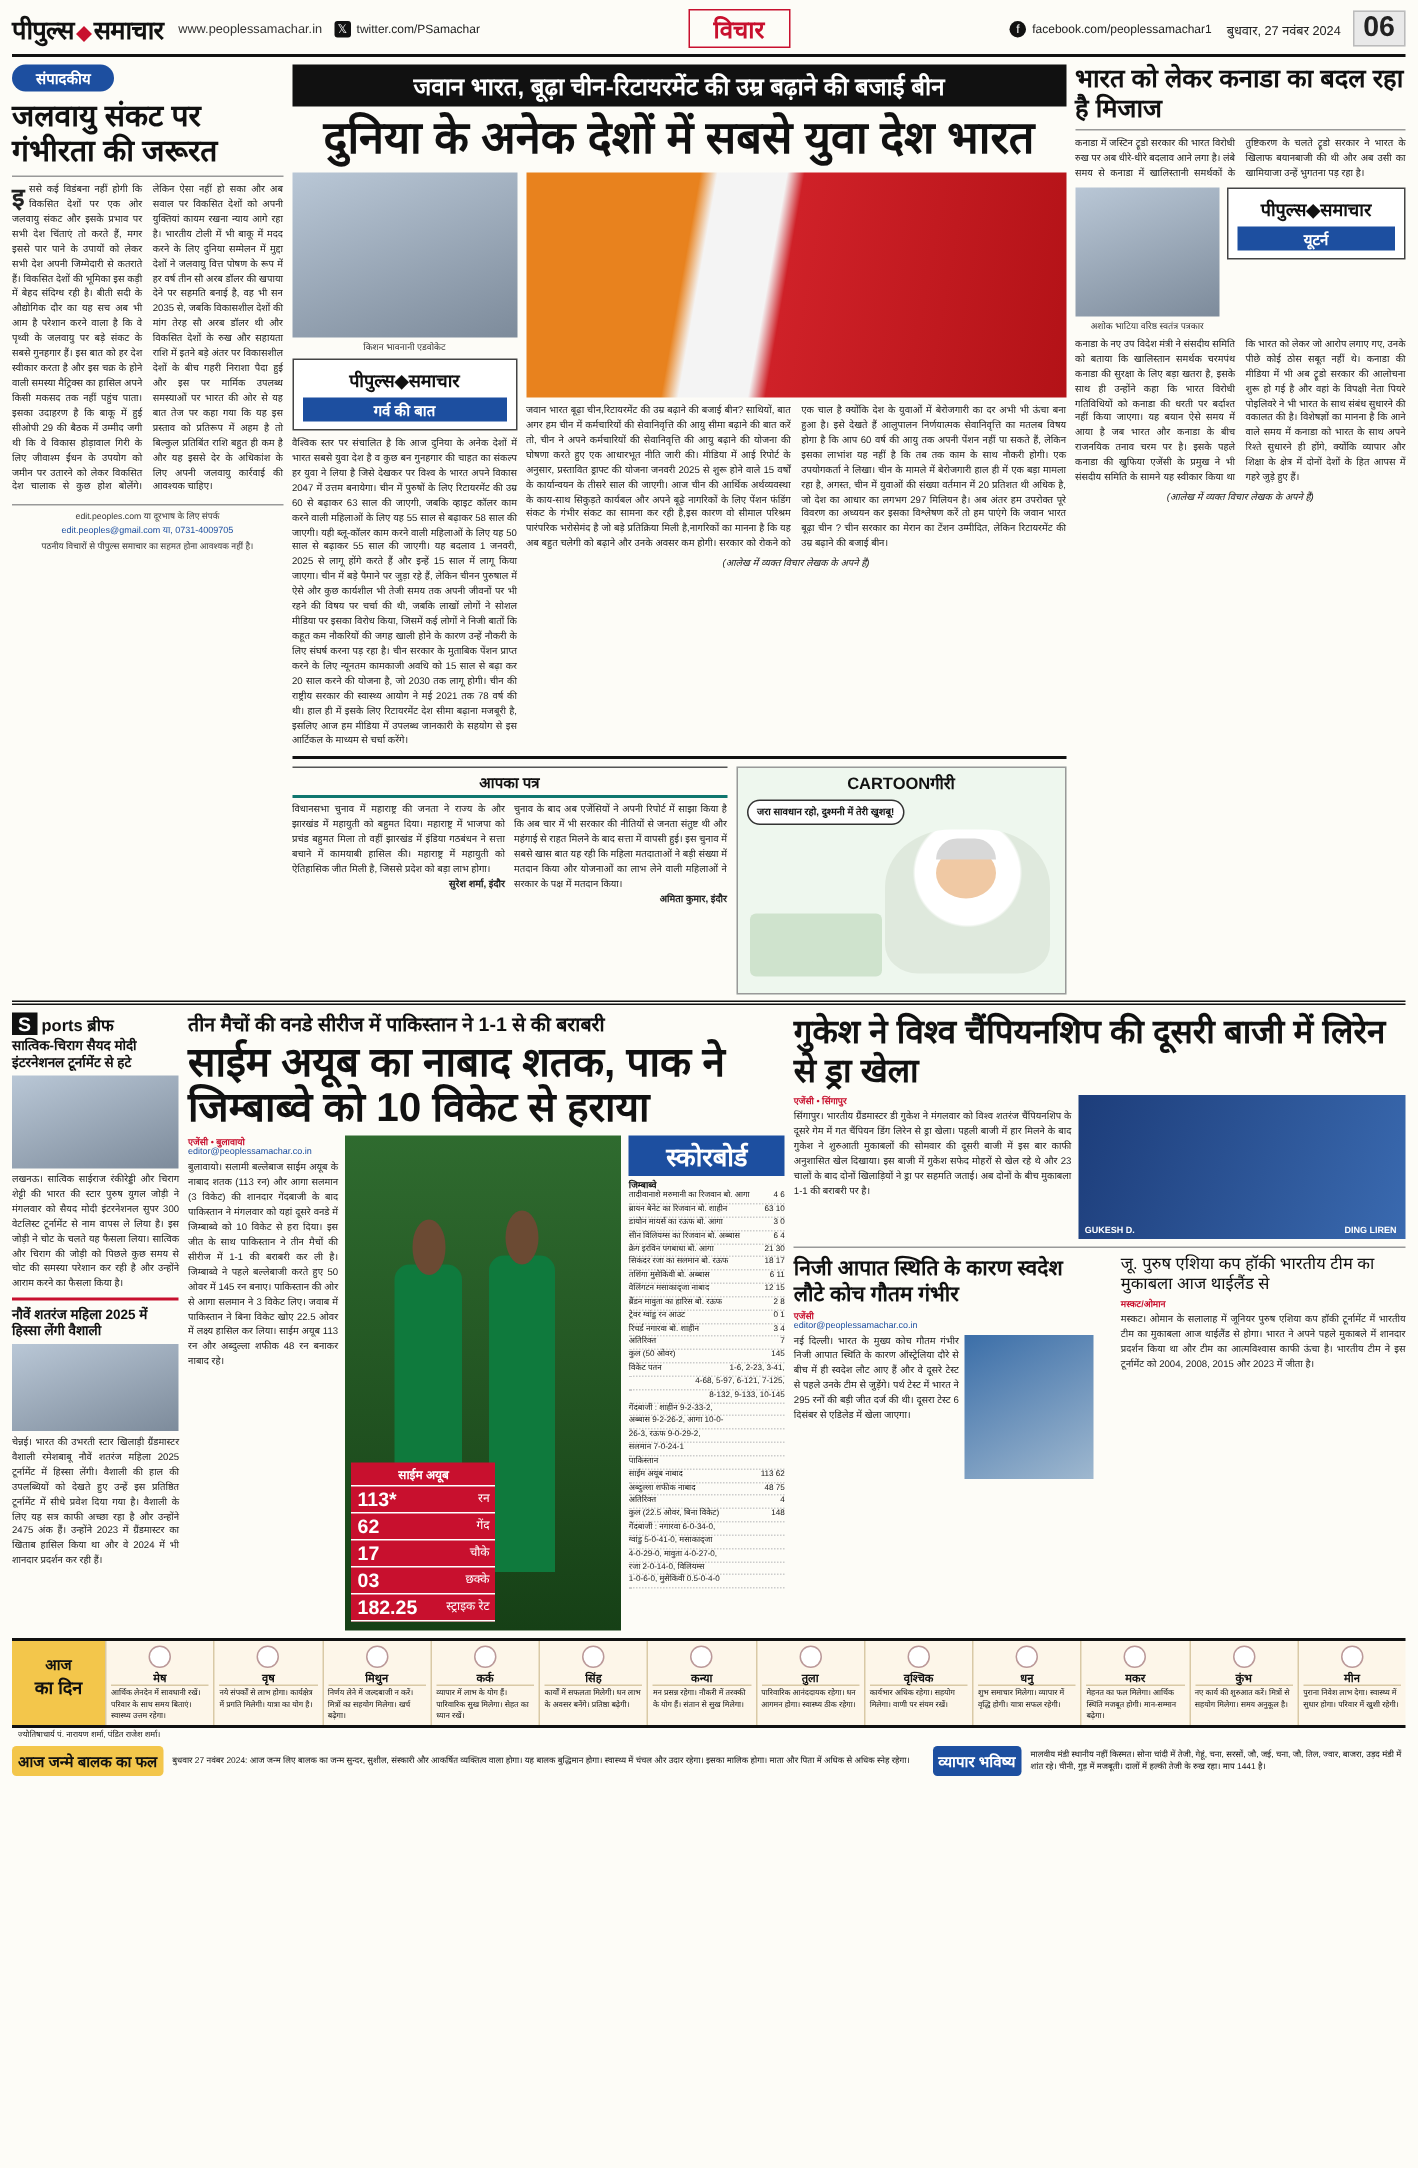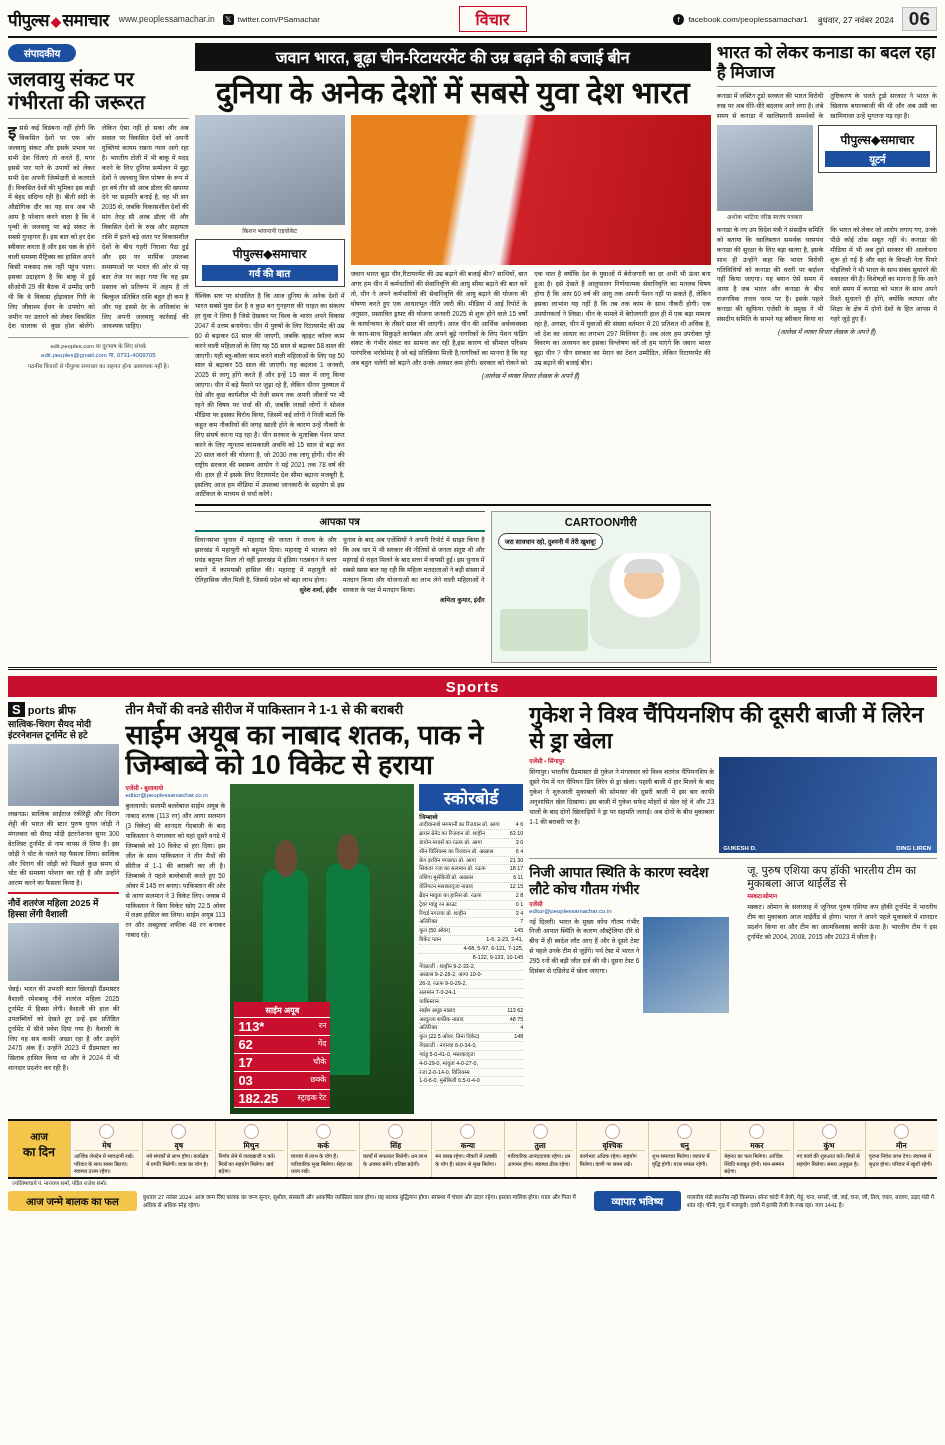--- a/index.html
+++ b/index.html
@@ -68,21 +68,21 @@
   
   .zod-wrap{border-top:2px solid #111;border-bottom:2px solid #111;margin-top:5px;display:flex;background:#fdf6e9;}
   .zod-title{background:#f3c64b;width:62px;text-align:center;font-weight:bold;font-size:13px;padding-top:8px;}
   .zod-grid{display:flex;flex:1;}
   .zod{flex:1;border-left:1px solid #d9c9a6;padding:2px 3px;}
   .zod .zn{font-size:7.5px;font-weight:bold;text-align:center;border-bottom:1px solid #d9c9a6;}
   .zod .zt{font-size:5.2px;line-height:1.4;margin-top:2px;}
   .zicon{width:13px;height:13px;margin:1px auto;border:1px solid #b99;border-radius:50%;background:#fff;}
 
   .footbar{display:flex;align-items:center;gap:6px;margin-top:4px;}
-  .footpill{background:#f3c64b;font-weight:bold;font-size:10px;padding:3px 18px;border-radius:3px;white-space:nowrap;}
+  .footpill{background:#f3c64b;font-weight:bold;font-size:10px;padding:3px 4px;border-radius:3px;white-space:nowrap;}
   .footpill.blue{background:#1d4fa0;color:#fff;}
   .foottxt{font-size:5.6px;line-height:1.5;}
 
   .cartoon{border:1px solid #999;background:#eef7ee;position:relative;}
   .cartoon .hd{font-weight:bold;font-size:11px;text-align:center;padding-top:2px;}
   .redline{border-top:2px solid #c8102e;}
   .byline{font-size:6px;color:#c8102e;font-weight:bold;}
   .emaill{font-size:6px;color:#1d4fa0;}
 </style>
 </head>
@@ -202,21 +202,20 @@
             <div class="bar">यूटर्न</div>
           </div>
         </div>
       </div>
       <div class="body-txt two-col" style="margin-top:4px;">कनाडा के नए उप विदेश मंत्री ने संसदीय समिति को बताया कि खालिस्तान समर्थक चरमपंथ कनाडा की सुरक्षा के लिए बड़ा खतरा है, इसके साथ ही उन्होंने कहा कि भारत विरोधी गतिविधियों को कनाडा की धरती पर बर्दाश्त नहीं किया जाएगा। यह बयान ऐसे समय में आया है जब भारत और कनाडा के बीच राजनयिक तनाव चरम पर है। इसके पहले कनाडा की खुफिया एजेंसी के प्रमुख ने भी संसदीय समिति के सामने यह स्वीकार किया था कि भारत को लेकर जो आरोप लगाए गए, उनके पीछे कोई ठोस सबूत नहीं थे। कनाडा की मीडिया में भी अब ट्रूडो सरकार की आलोचना शुरू हो गई है और वहां के विपक्षी नेता पियरे पोइलिवरे ने भी भारत के साथ संबंध सुधारने की वकालत की है। विशेषज्ञों का मानना है कि आने वाले समय में कनाडा को भारत के साथ अपने रिश्ते सुधारने ही होंगे, क्योंकि व्यापार और शिक्षा के क्षेत्र में दोनों देशों के हित आपस में गहरे जुड़े हुए हैं।</div>
       <div class="body-txt" style="text-align:center;font-style:italic;margin-top:3px;">(आलेख में व्यक्त विचार लेखक के अपने हैं)</div>
     </div>
   </div>
 
   <div class="hr2"></div>
-  <div class="sports-bar">Sports</div>
 
   <div class="cols">
 
     <div style="width:112px;">
       <div class="sbrief">
         <span class="s">S</span>
         <span>ports ब्रीफ</span>
       </div>
       <div style="font-size:9px;font-weight:bold;line-height:1.2;margin-top:2px;">सात्विक-चिराग सैयद मोदी इंटरनेशनल टूर्नामेंट से हटे</div>
       <div class="photo" style="height:62px;margin-top:3px;"></div>

